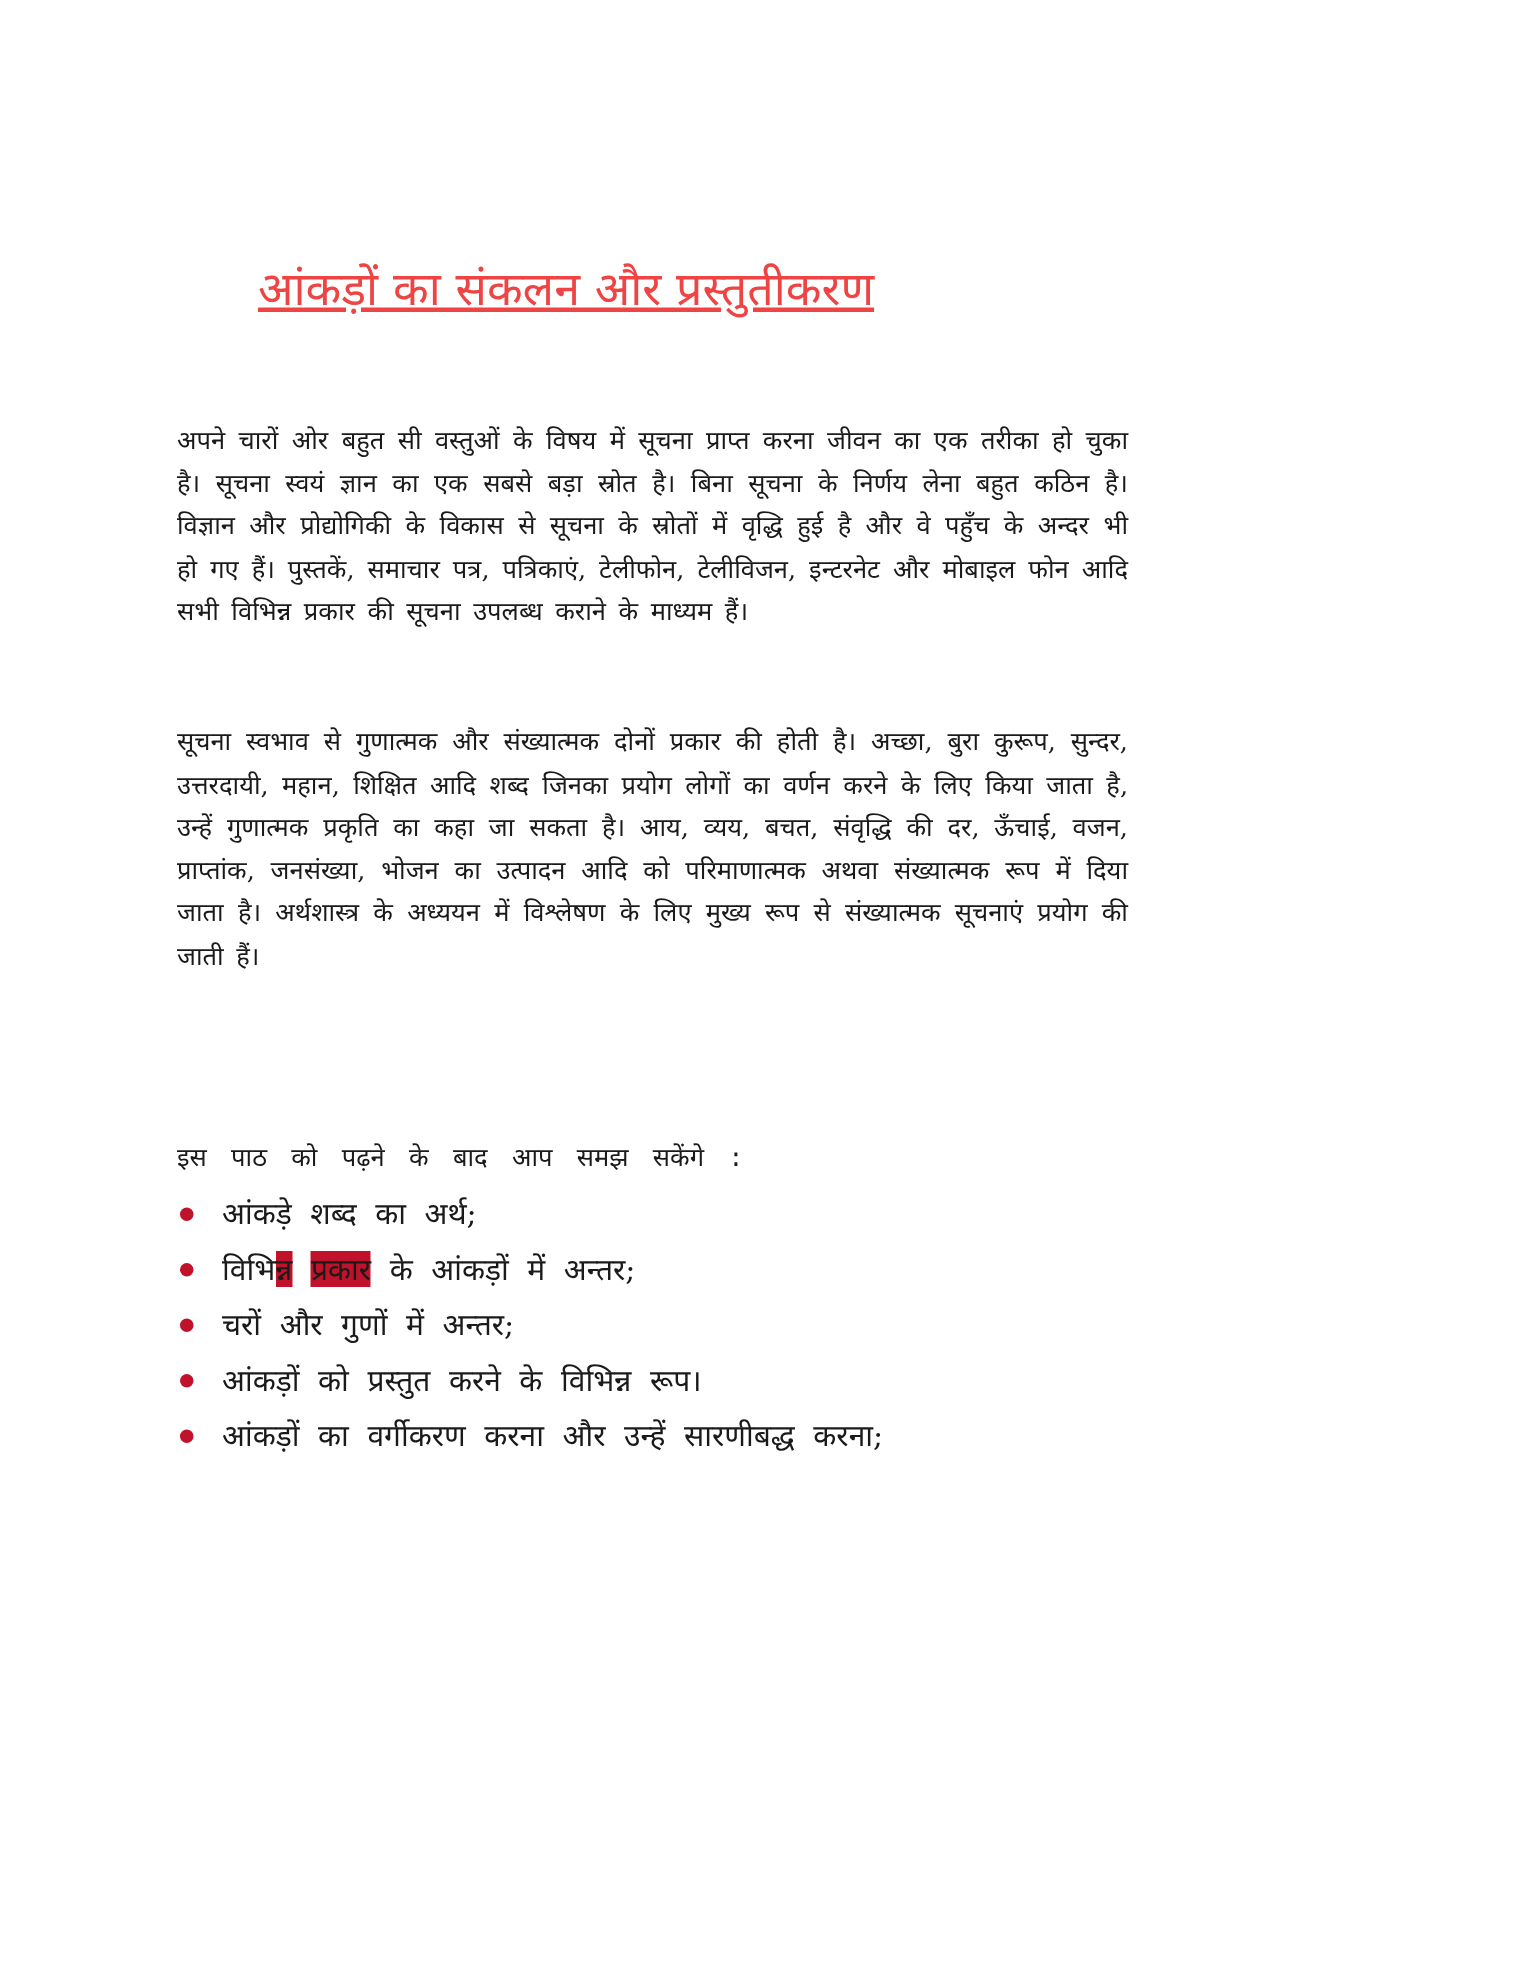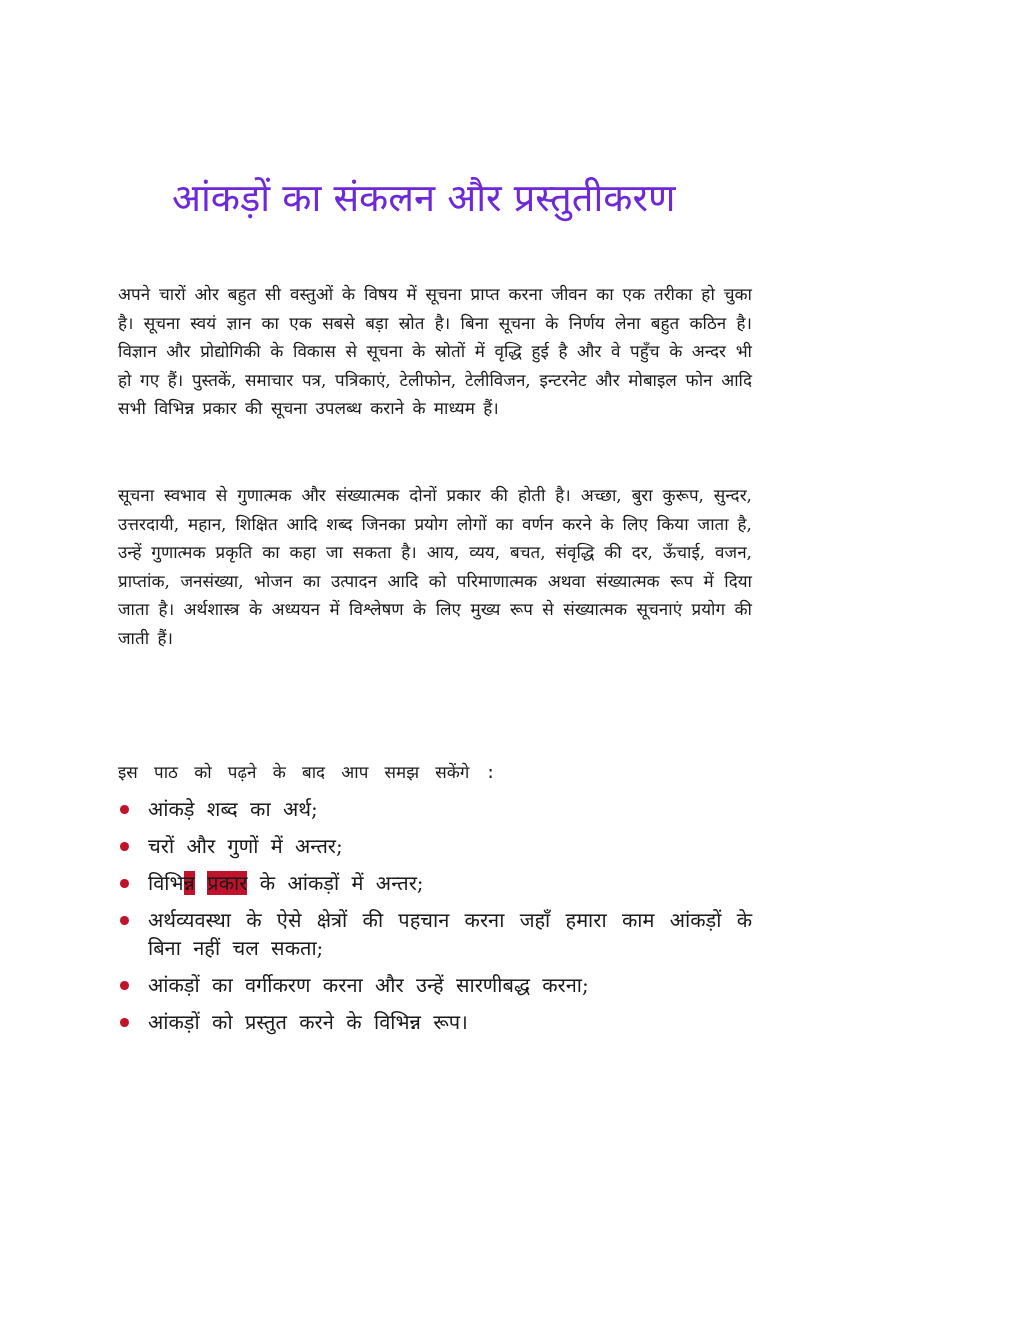--- a/index.html
+++ b/index.html
@@ -14,25 +14,26 @@
       overflow: hidden;
       font-family: "DejaVu Serif", "Liberation Serif", serif;
       color: #1a1a1a;
     }
     .page-title {
       position: absolute;
       left: 172px;
       top: 170px;
       margin: 0;
       font-family: "DejaVu Sans", "Liberation Sans", sans-serif;
-      font-size: 38px;
+      font-size: 31px;
       font-weight: normal;
-      color: #6d28d9;
+      color: #ef4444;
       letter-spacing: 0px;
       white-space: nowrap;
+      text-decoration: underline;
     }
     .para {
       position: absolute;
       left: 118px;
       width: 634px;
       margin: 0;
       font-size: 17px;
       line-height: 28.5px;
       text-align: justify;
       text-align-last: left;
@@ -94,31 +95,27 @@
 
 <p class="objectives-intro">इस पाठ को पढ़ने के बाद आप समझ सकेंगे :</p>
 
 <ul class="objectives">
   <li>
     <span class="bullet"></span>
     <span>आंकड़े शब्द का अर्थ;</span>
   </li>
   <li>
     <span class="bullet"></span>
+    <span>विभि</span><span class="hl">न्न</span><span> </span><span class="hl">प्रकार</span><span> के आंकड़ों में अन्तर;</span>
+  </li>
+  <li>
+    <span class="bullet"></span>
     <span>चरों और गुणों में अन्तर;</span>
   </li>
   <li>
     <span class="bullet"></span>
-    <span>विभि</span><span class="hl">न्न</span><span> </span><span class="hl">प्रकार</span><span> के आंकड़ों में अन्तर;</span>
-  </li>
-  <li>
-    <span class="bullet"></span>
-    <span>अर्थव्यवस्था के ऐसे क्षेत्रों की पहचान करना जहाँ हमारा काम आंकड़ों के बिना नहीं चल सकता;</span>
+    <span>आंकड़ों को प्रस्तुत करने के विभिन्न रूप।</span>
   </li>
   <li>
     <span class="bullet"></span>
     <span>आंकड़ों का वर्गीकरण करना और उन्हें सारणीबद्ध करना;</span>
   </li>
-  <li>
-    <span class="bullet"></span>
-    <span>आंकड़ों को प्रस्तुत करने के विभिन्न रूप।</span>
-  </li>
 </ul>
 
 </body></html>

